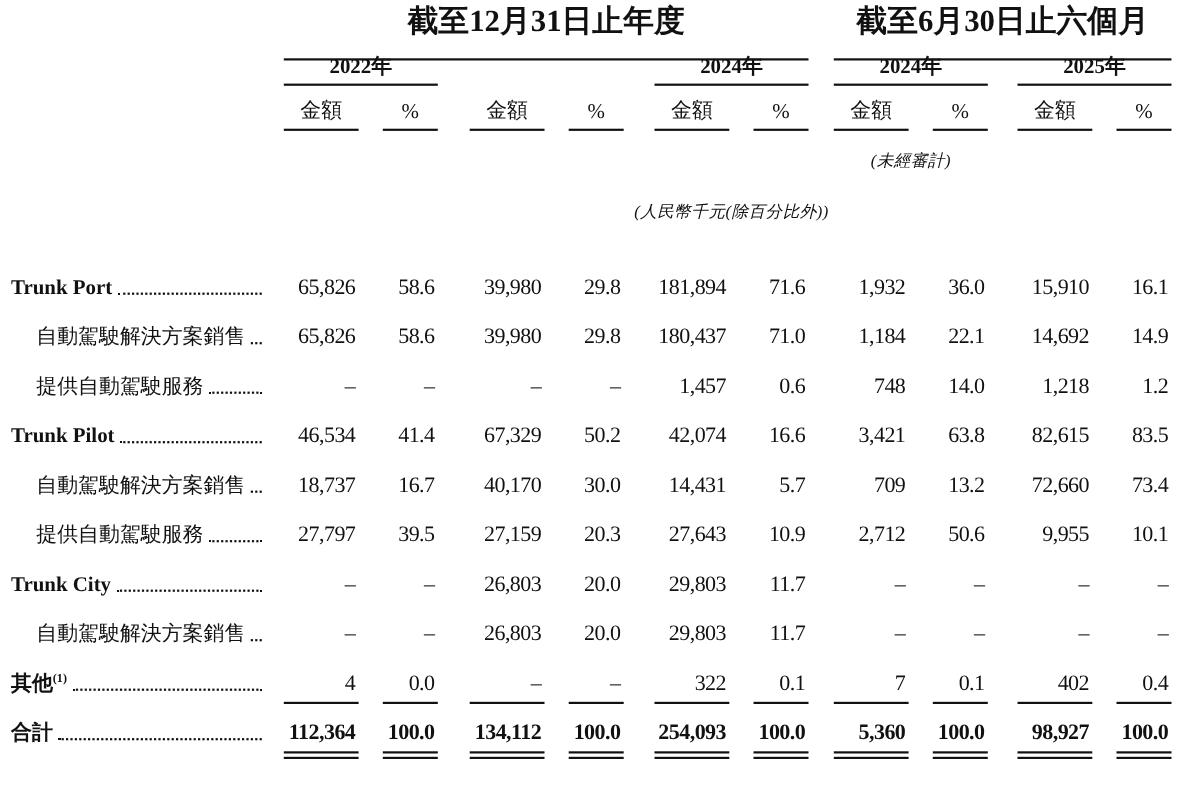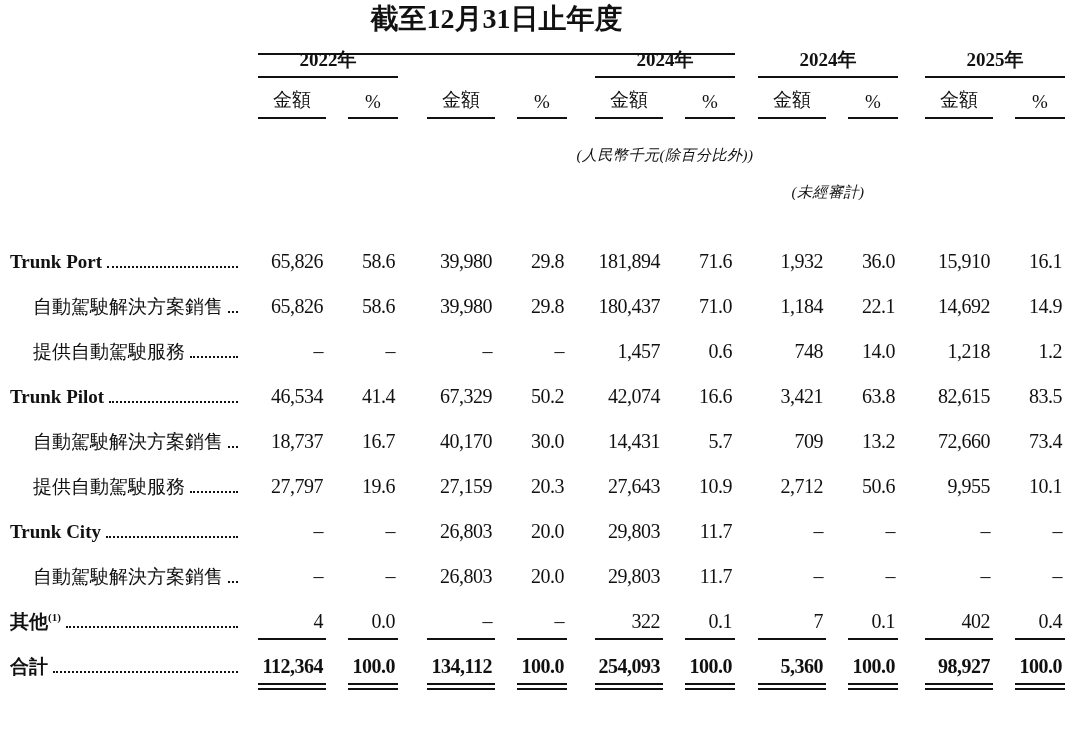--- a/index.html
+++ b/index.html
@@ -70,20 +70,23 @@
   .num.dd{border-bottom:7px double #111;padding-bottom:5px;margin-bottom:-12px;}
 </style>
 </head>
 <body>
 
 <div class="doc">
 
   <div class="grid r-period">
     <div class="pcell p1">
       <span>截至12月31日止年度</span>
+    </div>
+    <div class="pcell p2">
+      <span>截至6月30日止六個月</span>
     </div>
   </div>
 
   <div class="grid r-years">
     <div class="ycell y1">2022年</div>
     <div class="ycell y3">2024年</div>
     <div class="ycell y4">2024年</div>
     <div class="ycell y5">2025年</div>
   </div>
 
@@ -93,26 +96,26 @@
     <div class="hcol c3">金額</div>
     <div class="hcol c4">%</div>
     <div class="hcol c5">金額</div>
     <div class="hcol c6">%</div>
     <div class="hcol c7">金額</div>
     <div class="hcol c8">%</div>
     <div class="hcol c9">金額</div>
     <div class="hcol c10">%</div>
   </div>
 
+  <div class="grid r-note2">
+    <div class="note n2">(未經審計)</div>
+  </div>
+
   <div class="grid r-note1">
     <div class="note n1">(人民幣千元(除百分比外))</div>
-  </div>
-
-  <div class="grid r-note2">
-    <div class="note n2">(未經審計)</div>
   </div>
 
   <div class="spacer"></div>
 
   <div id="tbody">
       <div class="grid data-row">
         <div class="cell label bold">
           <span class="lab-text">Trunk Port</span>
           <span class="leader"></span>
         </div>
@@ -190,21 +193,21 @@
         <div class="num c8">13.2</div>
         <div class="num c9">72,660</div>
         <div class="num c10">73.4</div>
       </div>
       <div class="grid data-row">
         <div class="cell label indent">
           <span class="lab-text">提供自動駕駛服務</span>
           <span class="leader"></span>
         </div>
         <div class="num c1">27,797</div>
-        <div class="num c2">19.6</div>
+        <div class="num c2">39.5</div>
         <div class="num c3">27,159</div>
         <div class="num c4">20.3</div>
         <div class="num c5">27,643</div>
         <div class="num c6">10.9</div>
         <div class="num c7">2,712</div>
         <div class="num c8">50.6</div>
         <div class="num c9">9,955</div>
         <div class="num c10">10.1</div>
       </div>
       <div class="grid data-row">

